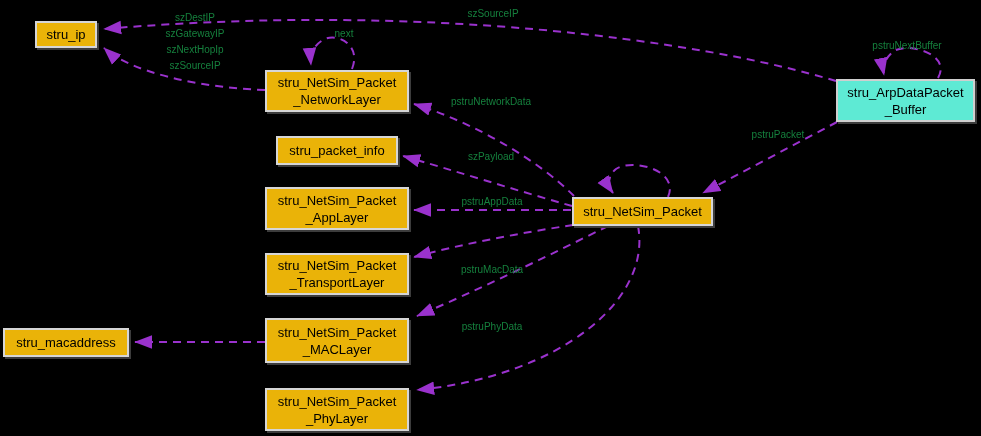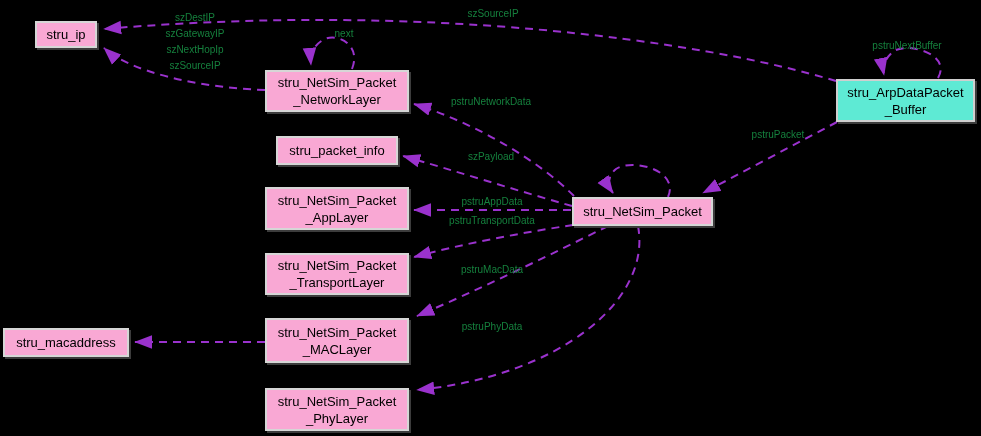--- a/index.html
+++ b/index.html
@@ -7,21 +7,21 @@
     position:relative;
     width:981px;height:436px;
     background:#000;
     font-family:"Liberation Sans","DejaVu Sans",sans-serif;
     overflow:hidden;
   }
   #edges{position:absolute;left:0;top:0;width:981px;height:436px;}
   .node{
     position:absolute;
     display:flex;align-items:center;justify-content:center;
-    background:#f9a8d4;
+    background:#eab308;
     border:2px solid #d6d6d6;
     box-shadow:2px 2px 0 #3c3c3c;
     color:#000;
     font-size:13px;line-height:17px;
     text-align:center;
     white-space:pre-line;
     box-sizing:border-box;
     cursor:pointer;
   }
   .node.highlight{
@@ -84,19 +84,18 @@
 
   <div class="edge-label" style="left:130px;top:10px;width:130px;">szDestIP
 szGatewayIP
 szNextHopIp
 szSourceIP</div>
   <div class="edge-label" style="left:453px;top:6px;width:80px;">szSourceIP</div>
   <div class="edge-label" style="left:321px;top:26px;width:46px;">next</div>
   <div class="edge-label" style="left:432px;top:94px;width:118px;">pstruNetworkData</div>
   <div class="edge-label" style="left:457px;top:149px;width:68px;">szPayload</div>
   <div class="edge-label" style="left:446px;top:194px;width:92px;">pstruAppData</div>
-  <div class="edge-label" style="left:430px;top:213px;width:124px;">pstruTransportData</div>
   <div class="edge-label" style="left:446px;top:262px;width:92px;">pstruMacData</div>
   <div class="edge-label" style="left:447px;top:319px;width:90px;">pstruPhyData</div>
   <div class="edge-label" style="left:737px;top:127px;width:82px;">pstruPacket</div>
   <div class="edge-label" style="left:854px;top:38px;width:106px;">pstruNextBuffer</div>
 
 </div>
 
 </body></html>

